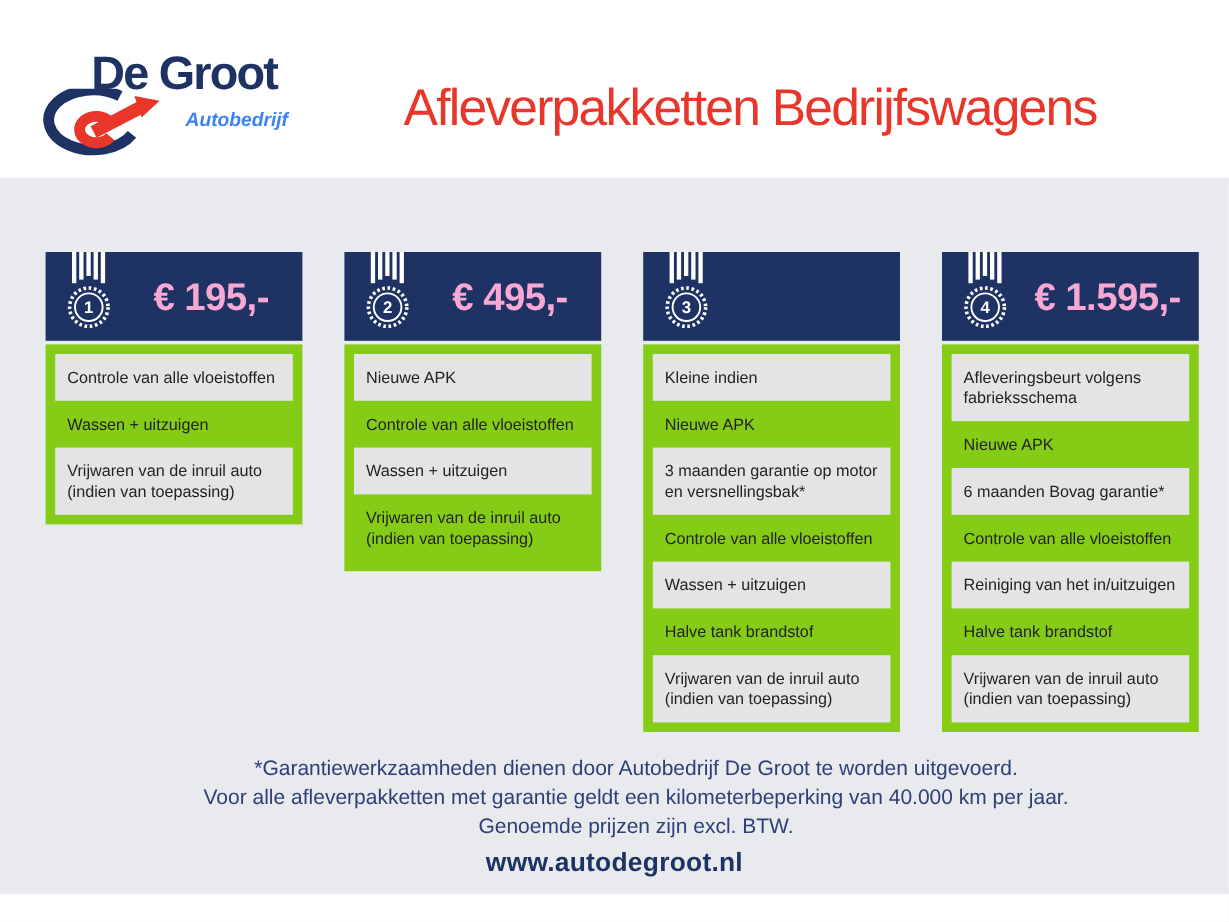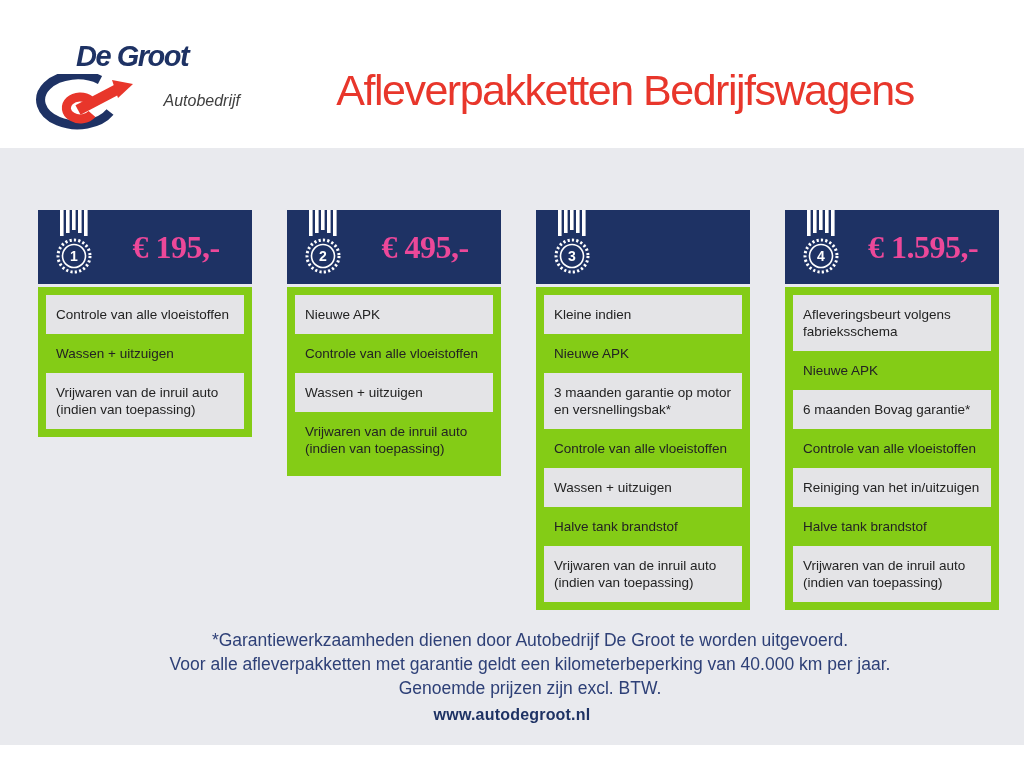--- a/index.html
+++ b/index.html
@@ -13,26 +13,26 @@
   .canvas { position: absolute; inset: 0; }
 
   
   .top {
     position: absolute; left: 0; top: 0;
     width: 1024px; height: 148px; background: #ffffff;
   }
   .logo { position: absolute; left: 36px; top: 46px; width: 202px; height: 96px; }
   .logo-name {
     position: absolute; left: 40px; top: -6px;
-    font-style: italic; font-weight: bold; font-size: 29px;
+    font-weight: bold; font-size: 39px;
     color: #1e3264; letter-spacing: -1.5px; white-space: nowrap; text-align: center;
   }
   .logo-sub {
     position: absolute; right: -2px; top: 46px;
-    font-style: italic; font-weight: normal; font-size: 16px; color: #404040;
+    font-style: italic; font-weight: bold; font-size: 16px; color: #3b82f6;
     white-space: nowrap;
   }
   .logo-mark { position: absolute; left: -4px; top: 28px; }
 
   .title {
     position: absolute; left: 252px; right: 26px; top: 54px; margin: 12px;
     text-align: center; font-size: 43px; font-weight: 500;
     color: #e8362b; letter-spacing: -1.5px; white-space: nowrap;
   }
 
@@ -50,41 +50,41 @@
   .medal { width: 50px; height: 72px; flex: 0 0 auto; }
   .medal .ribbon rect { fill: #ffffff; }
   .medal .ring-outer { fill: none; stroke: #ffffff; stroke-width: 3; stroke-dasharray: 2.2 2.2; }
   .medal .ring-inner { fill: none; stroke: #ffffff; stroke-width: 1.6; }
   .medal text {
     fill: #ffffff; font-size: 14px; font-weight: bold;
     font-family: "Liberation Sans", sans-serif; text-anchor: middle;
   }
   .price {
     flex: 1; align-self: center; text-align: center;
-    color: #ec4899; font-size: 32px; font-weight: bold;
-    letter-spacing: -0.5px; padding-right: 0; white-space: nowrap; font-family: Liberation Serif, serif;
+    color: #f9a8d4; font-size: 32px; font-weight: bold;
+    letter-spacing: -0.5px; padding-right: 0; white-space: nowrap;
   }
   .package-items { background: #84cc16; margin-top: 3px; padding: 8px; }
   .item {
     font-size: 13.5px; line-height: 17px; color: #232323;
     padding: 11px 10px; letter-spacing: 0;
   }
   .item:nth-child(odd) { background: #e4e4e7; }
 
   
   .footnotes {
     position: absolute; left: 0; top: 480px; width: 100%;
     text-align: center; color: #2e4077;
     font-size: 17.5px; line-height: 24px; font-weight: 500;
   }
   .footnotes p { margin: 0; padding-left: 36px; }
   .website {
     position: absolute; left: 0; top: 558px; width: 100%;
     text-align: center; color: #1e3264;
-    font-size: 16px; font-weight: bold; letter-spacing: 0.2px;
+    font-size: 22px; font-weight: bold; letter-spacing: 0.2px;
   }
 </style>
 </head>
 <body>
 
 <div class="canvas">
 
   <header class="top">
     <div class="logo">
       <svg class="logo-mark" width="106" height="62" viewBox="0 0 106 62" aria-hidden="true">

